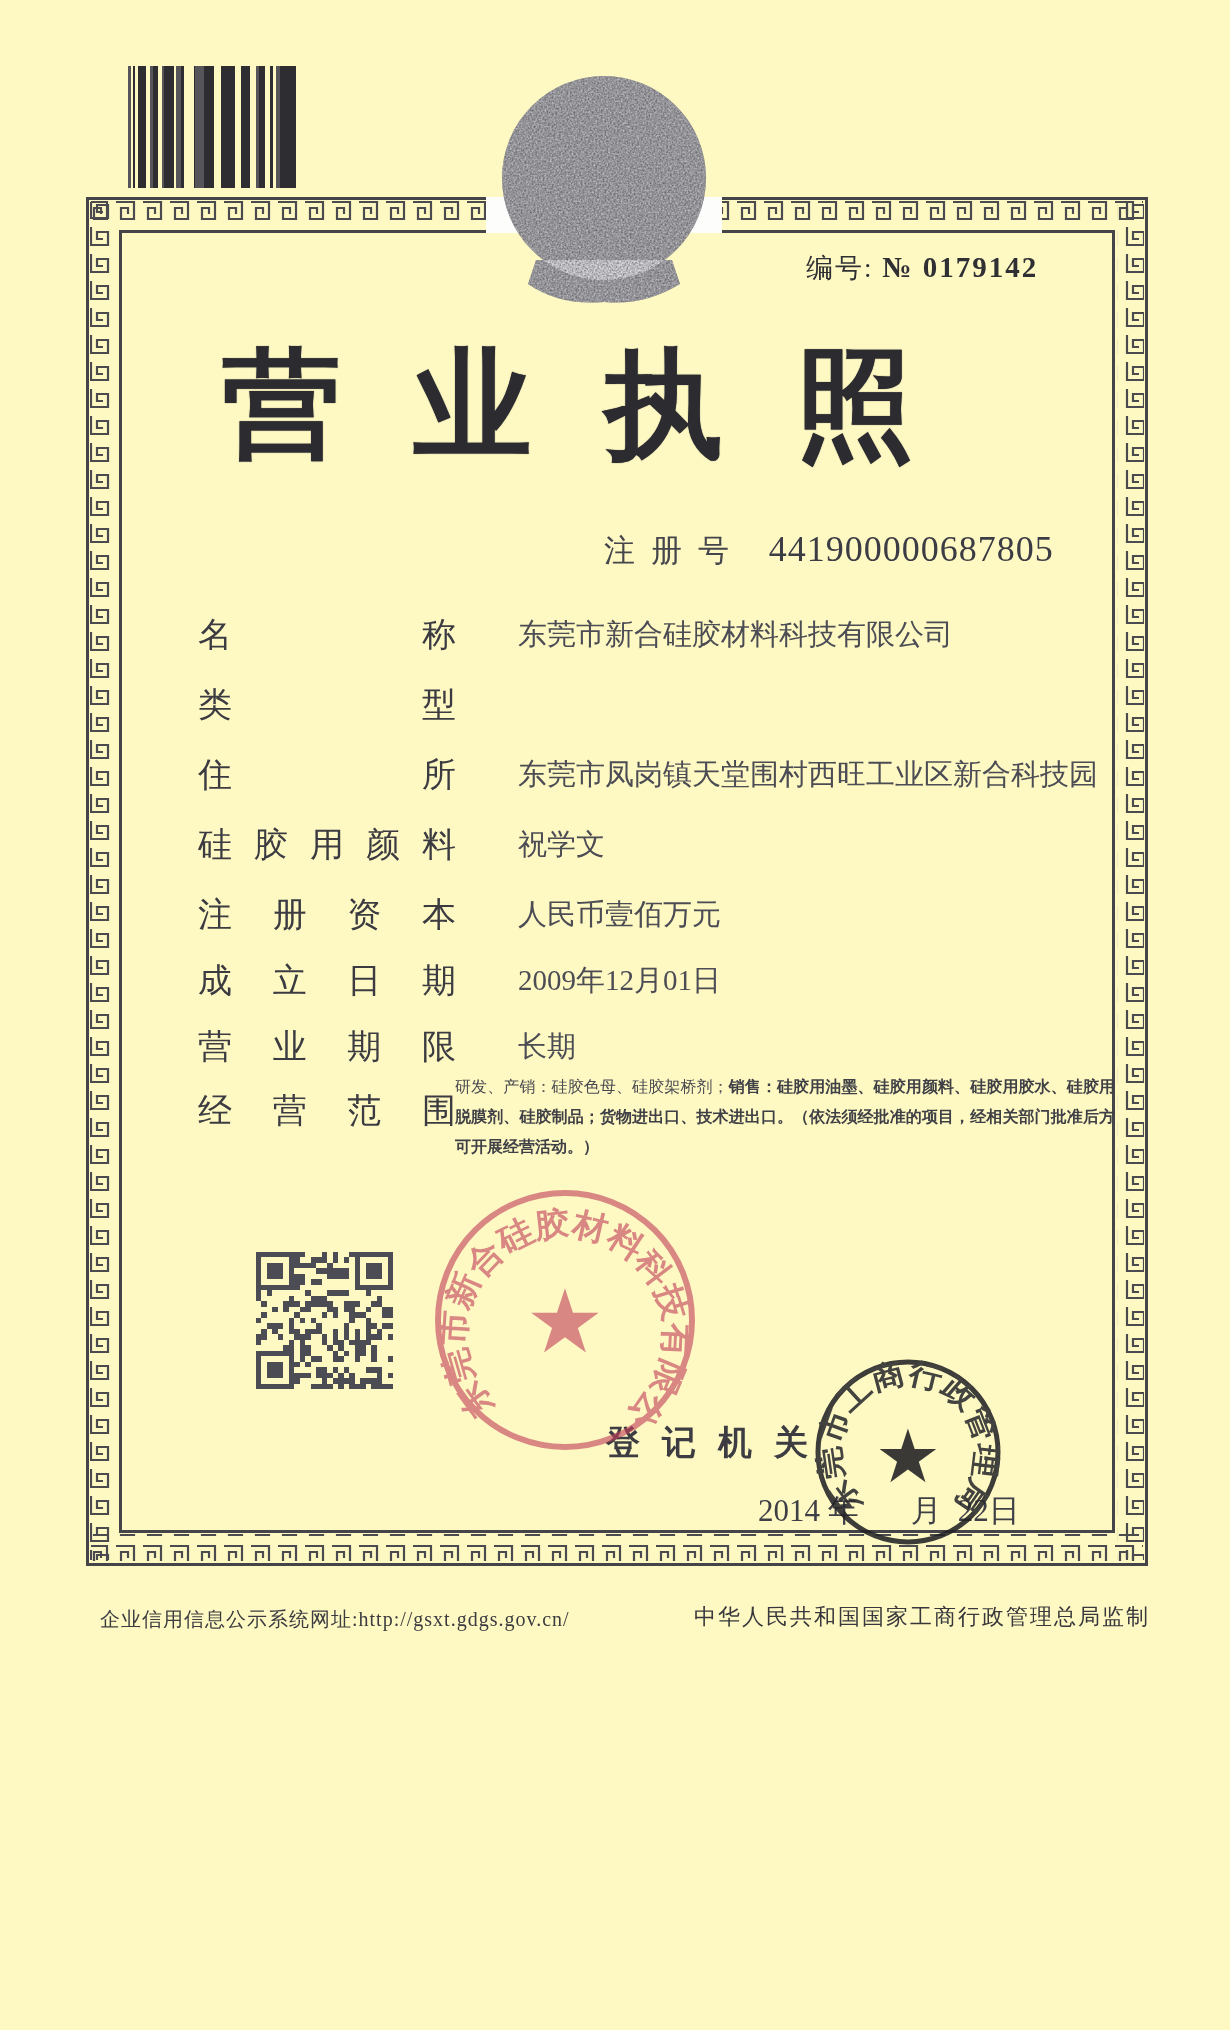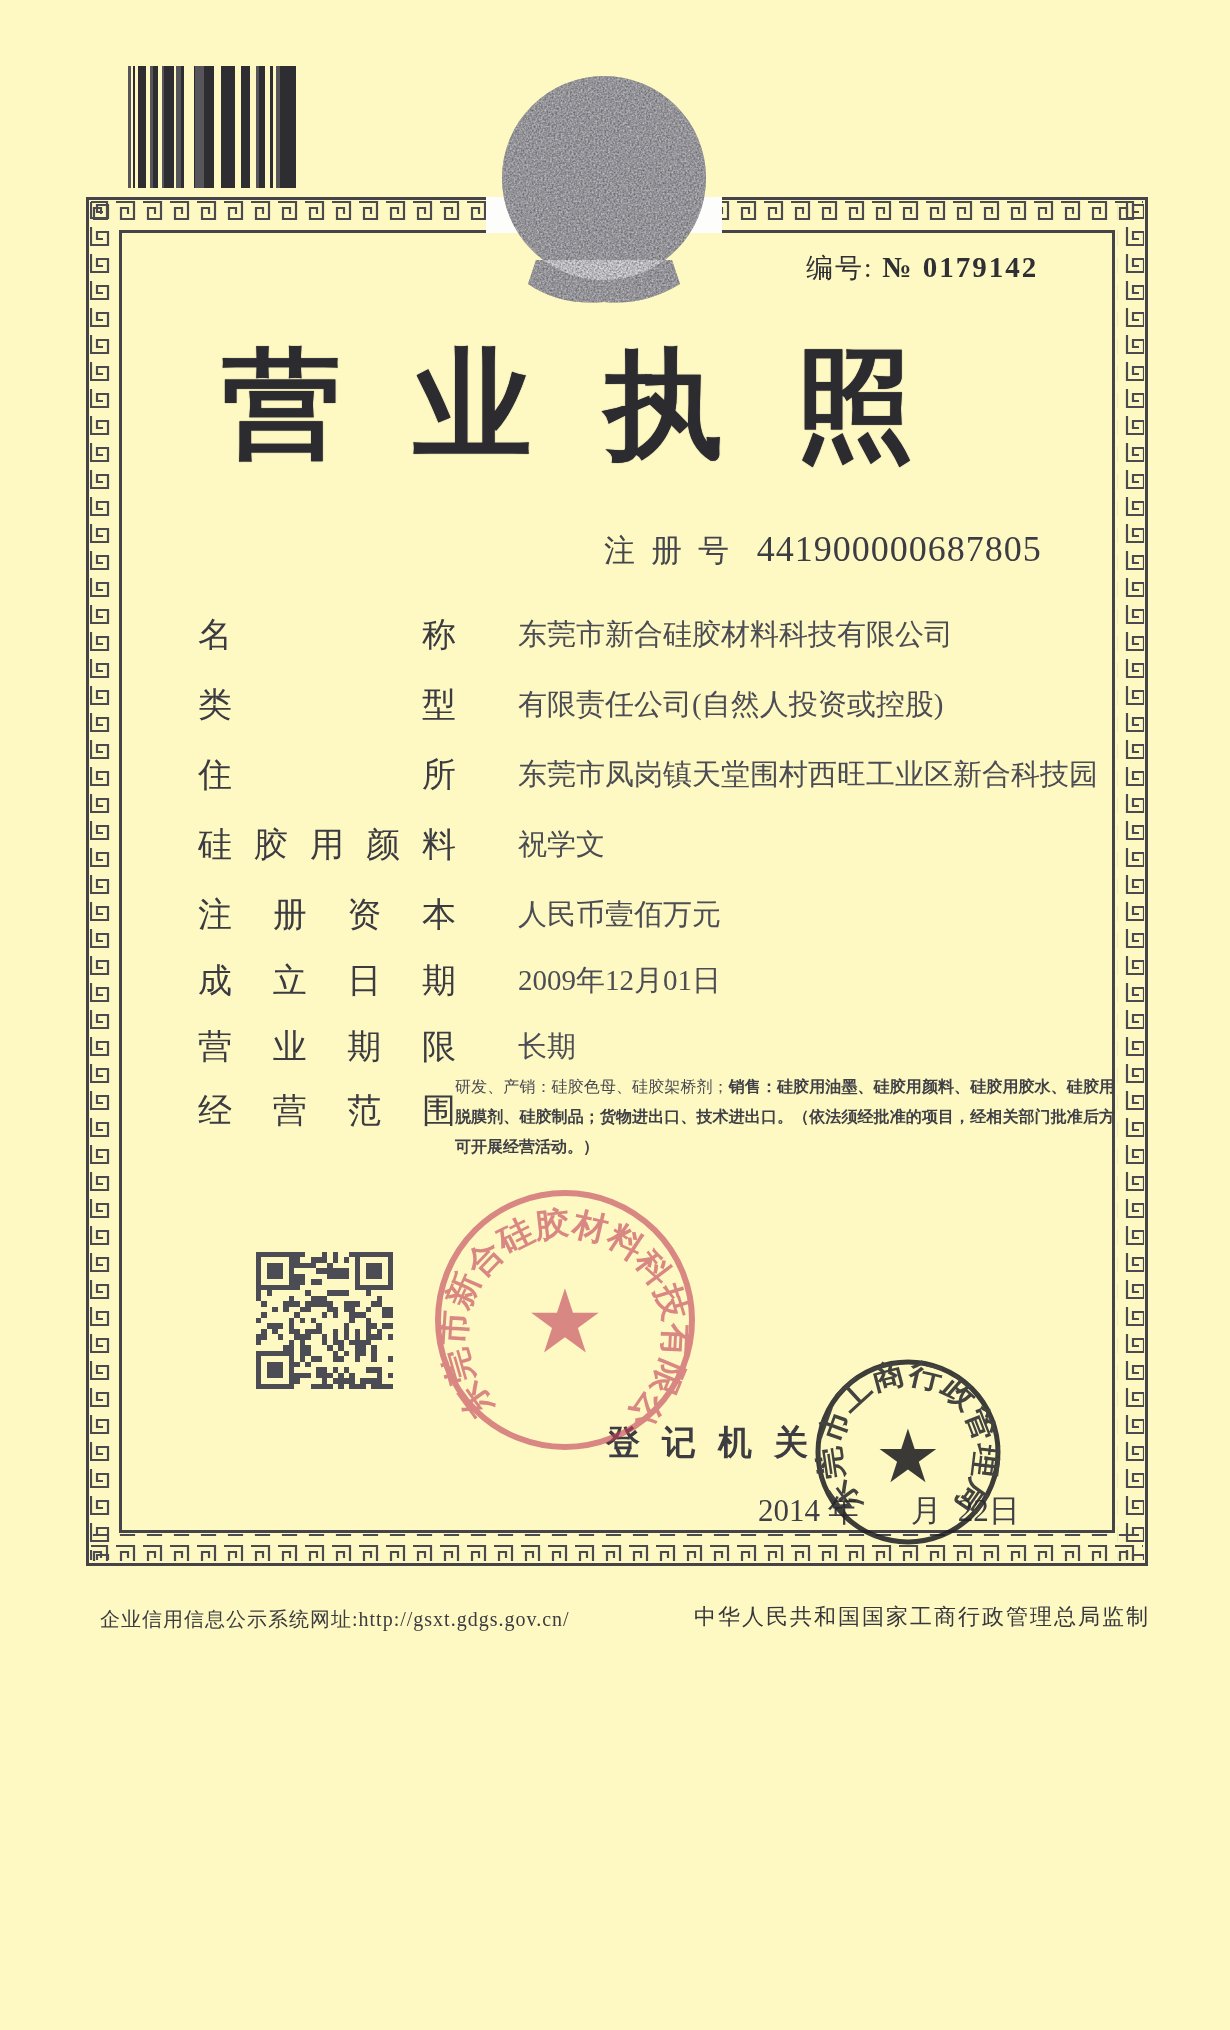--- a/index.html
+++ b/index.html
@@ -15,21 +15,21 @@
   .emblem{left:494px;top:70px;}
   
   .serial{left:806px;top:250px;font-size:27px;letter-spacing:2px;color:#2f2f34;}
   .serial .no{font-weight:bold;font-size:29px;}
   
   .title{left:86px;top:326px;width:1062px;text-align:center;font-size:118px;font-weight:900;
          color:#2b2b30;letter-spacing:0.62em;text-indent:0.3em;padding-right:60px;box-sizing:border-box;
          text-shadow:0 0 1px #2b2b30;}
   
   .regline{left:604px;top:528px;font-size:31px;color:#45454c;}
-  .regline .lbl{letter-spacing:16px;margin-right:4px;}
+  .regline .lbl{letter-spacing:16px;margin-right:16px;}
   .regline .num{font-size:36px;letter-spacing:1px;color:#3c3c44;}
   
   .row{left:198px;height:46px;display:flex;align-items:center;}
   .row .lbl{display:inline-block;width:258px;font-size:34px;color:#3b3b41;
             text-align:justify;text-align-last:justify;flex:none;}
   .row .val{margin-left:62px;font-size:29px;color:#4c4c54;white-space:nowrap;}
   .scope-val{left:455px;top:1072px;width:660px;font-size:16px;line-height:30px;color:#4a4a52;text-align:justify;}
   .scope-val .b{font-weight:bold;color:#3f3f46;}
   
   .qr{left:256px;top:1252px;width:137px;height:137px;display:grid;
@@ -147,21 +147,20 @@
     <span class="lbl">注册号</span>
     <span class="num">441900000687805</span>
   </div>
 
   <div class="abs row" style="top:612px">
     <span class="lbl">名称</span>
     <span class="val">东莞市新合硅胶材料科技有限公司</span>
   </div>
   <div class="abs row" style="top:682px">
     <span class="lbl">类型</span>
-    <span class="val">有限责任公司(自然人投资或控股)</span>
   </div>
   <div class="abs row" style="top:752px">
     <span class="lbl">住所</span>
     <span class="val">东莞市凤岗镇天堂围村西旺工业区新合科技园</span>
   </div>
   <div class="abs row" style="top:822px">
     <span class="lbl">硅胶用颜料</span>
     <span class="val">祝学文</span>
   </div>
   <div class="abs row" style="top:892px">

